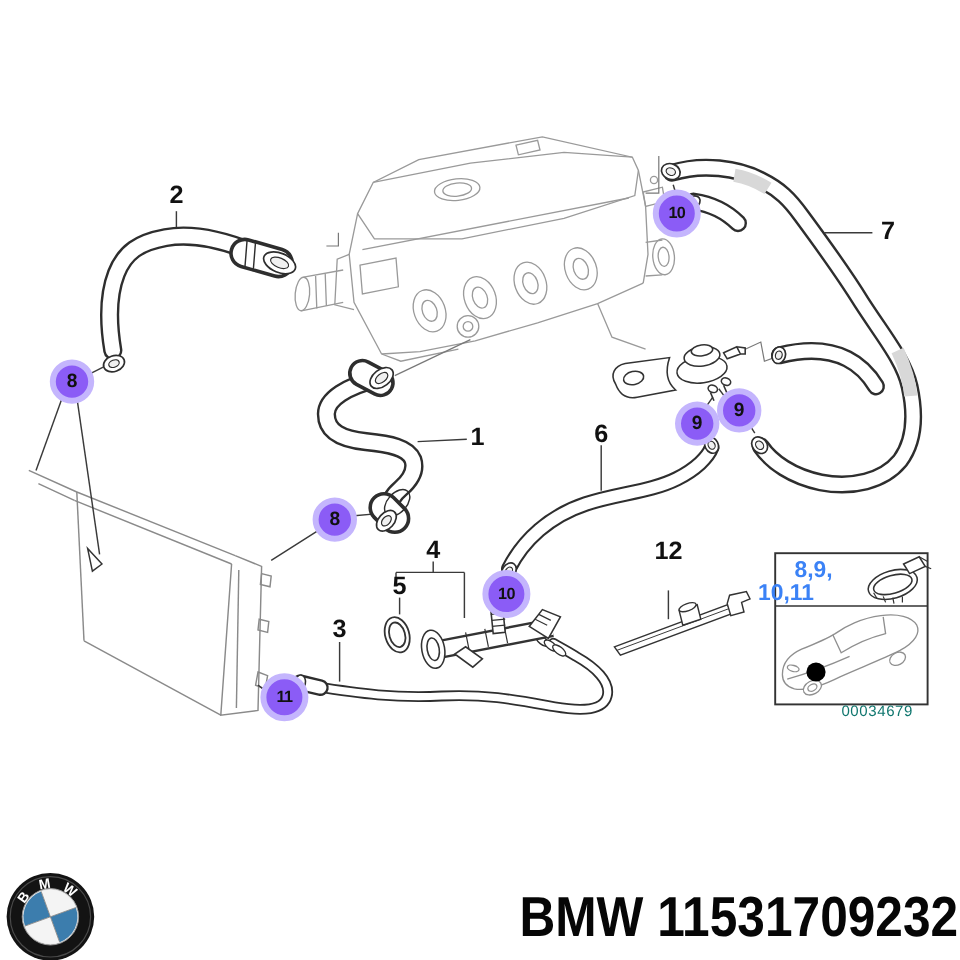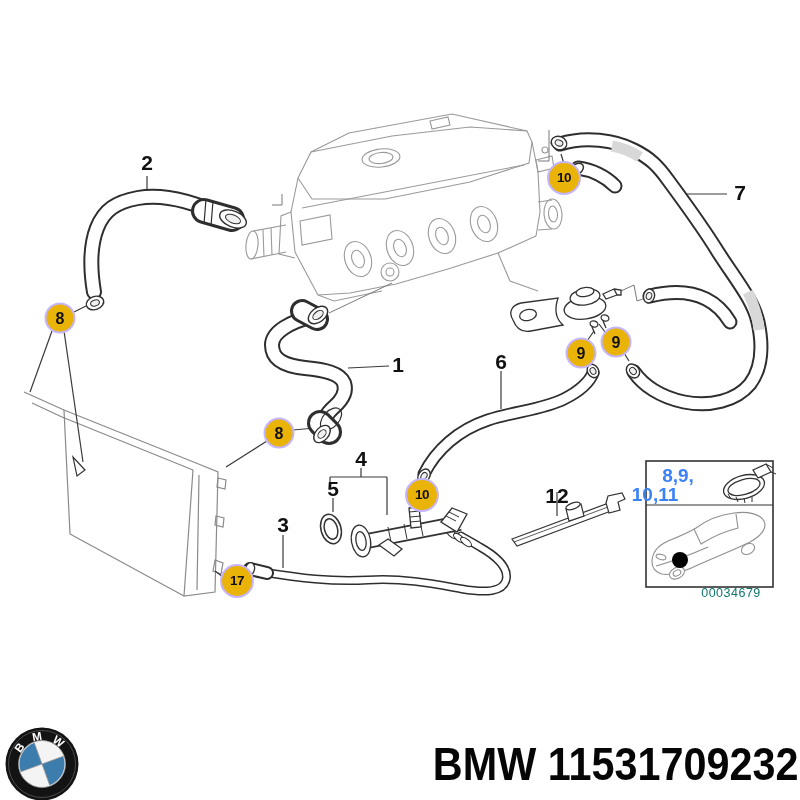--- a/index.html
+++ b/index.html
@@ -2,21 +2,21 @@
 <html><head>
 <meta charset="utf-8">
 <style>
   html,body{margin:0;padding:0;background:#fff;}
   #stage{position:relative;width:800px;height:800px;background:#ffffff;overflow:hidden;
          font-family:"Liberation Sans",sans-serif;}
   #art{position:absolute;left:0;top:0;}
   .co{position:absolute;transform:translate(-50%,-50%);color:#111;font-weight:700;
       text-align:center;white-space:nowrap;}
   .plain{font-size:21px;}
-  .circ{width:27px;height:27px;border:2px solid #c4b5fd;border-radius:50%;background:#eab308;
+  .circ{width:27px;height:27px;border:5px solid #c4b5fd;border-radius:50%;background:#8b5cf6;
         display:flex;align-items:center;justify-content:center;font-size:16px;line-height:1;}
   .circ.wide{width:30px;height:30px;font-size:13.5px;letter-spacing:-0.5px;}
   .inset-label{position:absolute;transform:translate(-50%,-50%);font-weight:700;font-size:19px;
         color:#3b82f6;white-space:nowrap;}
   .inset-code{position:absolute;transform:translate(-50%,-50%);font-size:12.5px;color:#0f766e;
         letter-spacing:0.5px;white-space:nowrap;margin-left:41px;}
   #part-label{position:absolute;right:2px;top:736px;font-size:47px;font-weight:700;color:#060606;
         transform:scaleX(0.88);transform-origin:100% 50%;white-space:nowrap;}
 </style>
 </head>
@@ -247,29 +247,29 @@
     </g>
   </svg>
 
   <div class="co plain" style="left:398px;top:365px">1</div>
   <div class="co plain" style="left:147px;top:163px">2</div>
   <div class="co plain" style="left:283px;top:525px">3</div>
   <div class="co plain" style="left:361px;top:459px">4</div>
   <div class="co plain" style="left:333px;top:489px">5</div>
   <div class="co plain" style="left:501px;top:362px">6</div>
   <div class="co plain" style="left:740px;top:193px">7</div>
-  <div class="co plain" style="left:557px;top:496px">12</div>
+  <div class="co plain" style="left:557px;top:460px">12</div>
 
   <div class="co circ" style="left:60px;top:318px">8</div>
   <div class="co circ" style="left:279px;top:433px">8</div>
   <div class="co circ" style="left:581px;top:353px">9</div>
   <div class="co circ" style="left:616px;top:342px">9</div>
   <div class="co circ wide" style="left:564px;top:178px">10</div>
   <div class="co circ wide" style="left:422px;top:495px">10</div>
-  <div class="co circ wide" style="left:237px;top:581px">17</div>
+  <div class="co circ wide" style="left:237px;top:581px">11</div>
 
   <div class="inset-label" style="left:678px;top:476px">8,9,</div>
   <div class="inset-label" style="left:655px;top:495px">10,11</div>
   <div class="inset-code" style="left:690px;top:593px">00034679</div>
 
   <div id="part-label">BMW 11531709232</div>
 
 </div>
 
 </body></html>

